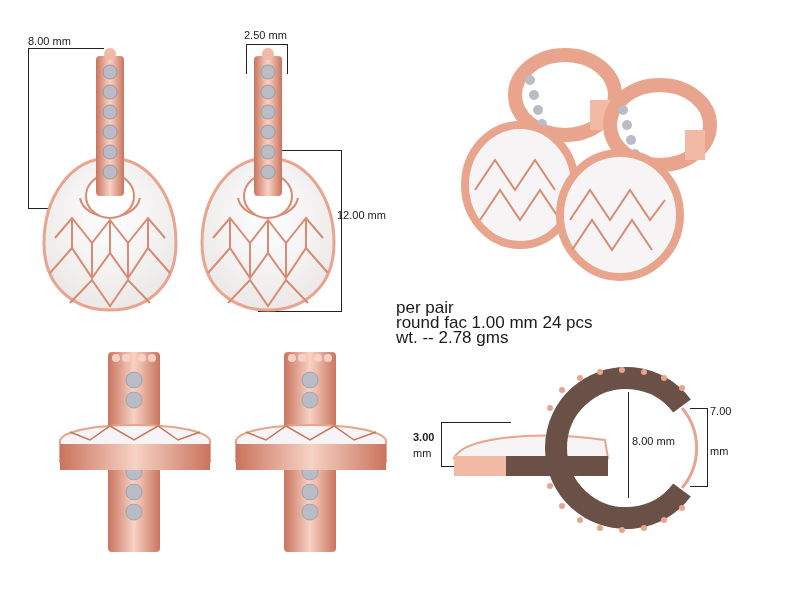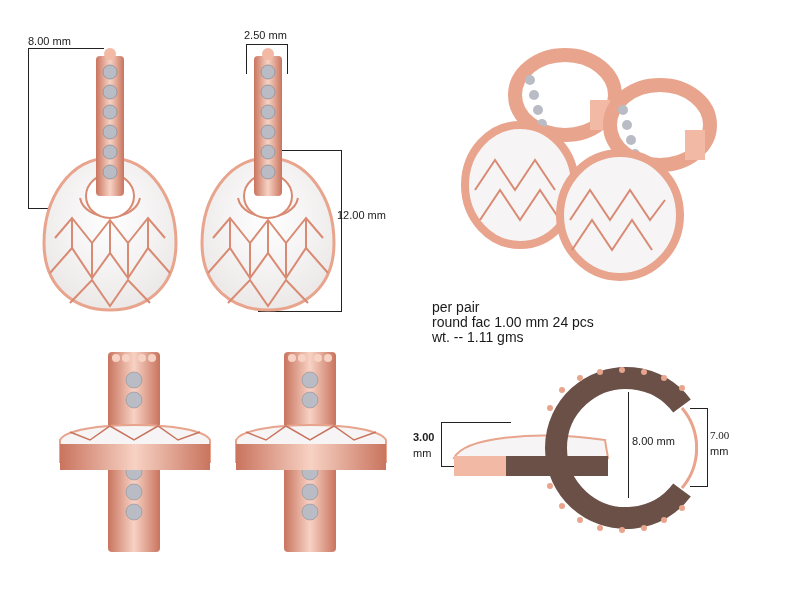--- a/index.html
+++ b/index.html
@@ -2,21 +2,21 @@
 <html><head>
 <meta charset="utf-8">
 <style>
   html, body { margin:0; padding:0; background:#ffffff; }
   body { width:800px; height:613px; position:relative; overflow:hidden;
          font-family:"Liberation Sans", sans-serif; color:#1a1a1a; }
   .abs { position:absolute; }
   .label { font-size:11px; line-height:14px; white-space:nowrap;text-align:right; }
   .dim-line { position:absolute; background:#222; }
   svg { position:absolute; overflow:visible; }
-  .notes { font-size:14px; line-height:15px;margin-left:36px; }
+  .notes { font-size:17px; line-height:15px; }
 </style>
 </head>
 <body>
 
 <div>
   <span class="abs label" style="left:28px;top:34px;">8.00 mm</span>
   <div class="dim-line" style="left:28px;top:48px;width:76px;height:1px;"></div>
   <div class="dim-line" style="left:28px;top:48px;width:1px;height:160px;"></div>
   <div class="dim-line" style="left:28px;top:208px;width:76px;height:1px;"></div>
 
@@ -119,21 +119,21 @@
     <g stroke="#d98a72" stroke-width="2" fill="none">
       <path d="M110 180 L130 150 L150 180 L170 150 L190 180 L205 160"></path>
       <path d="M112 210 L132 180 L152 210 L172 180 L192 210"></path>
     </g>
   </g>
 </svg>
 
 <div class="abs notes" style="left:396px;top:300px;">
   <div>per pair</div>
   <div>round fac 1.00 mm 24 pcs</div>
-  <div>wt. -- 1.11 gms</div>
+  <div>wt. -- 2.78 gms</div>
 </div>
 
 <svg style="left:60px;top:352px;" width="150" height="200" viewBox="0 0 150 200">
   <rect x="48" y="0" width="52" height="200" rx="4" fill="url(#rg1)"></rect>
   <g fill="#f7d2c4">
       <circle cx="56" cy="6" r="4"></circle>
       <circle cx="66" cy="6" r="4"></circle>
       <circle cx="82" cy="6" r="4"></circle>
       <circle cx="92" cy="6" r="4"></circle>
     </g>
@@ -203,15 +203,15 @@
       <circle cx="232" cy="140" r="3"></circle>
     </g>
   </svg>
 
   <div class="dim-line" style="left:628px;top:392px;width:1px;height:106px;"></div>
   <span class="abs label" style="left:632px;top:434px;">8.00 mm</span>
 
   <div class="dim-line" style="left:690px;top:408px;width:18px;height:1px;"></div>
   <div class="dim-line" style="left:707px;top:408px;width:1px;height:78px;"></div>
   <div class="dim-line" style="left:690px;top:486px;width:18px;height:1px;"></div>
-  <span class="abs label" style="left:710px;top:428px;font-family:Liberation Serif, serif;">7.00</span>
+  <span class="abs label" style="left:710px;top:404px;">7.00</span>
   <span class="abs label" style="left:710px;top:444px;">mm</span>
 </div>
 
 </body></html>

